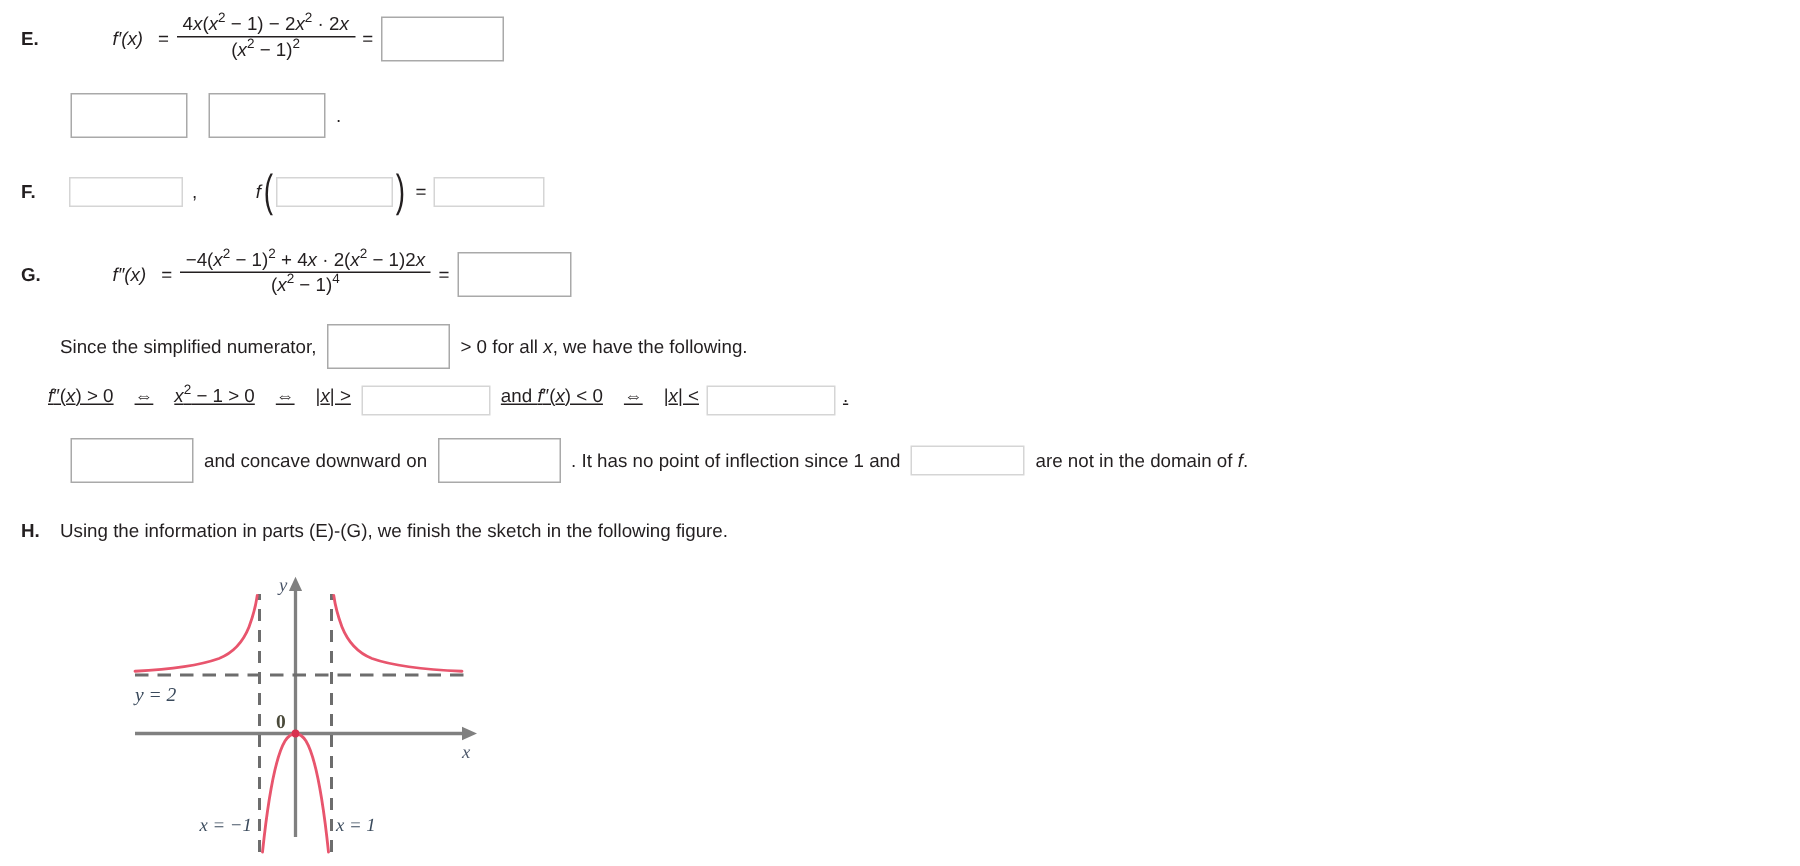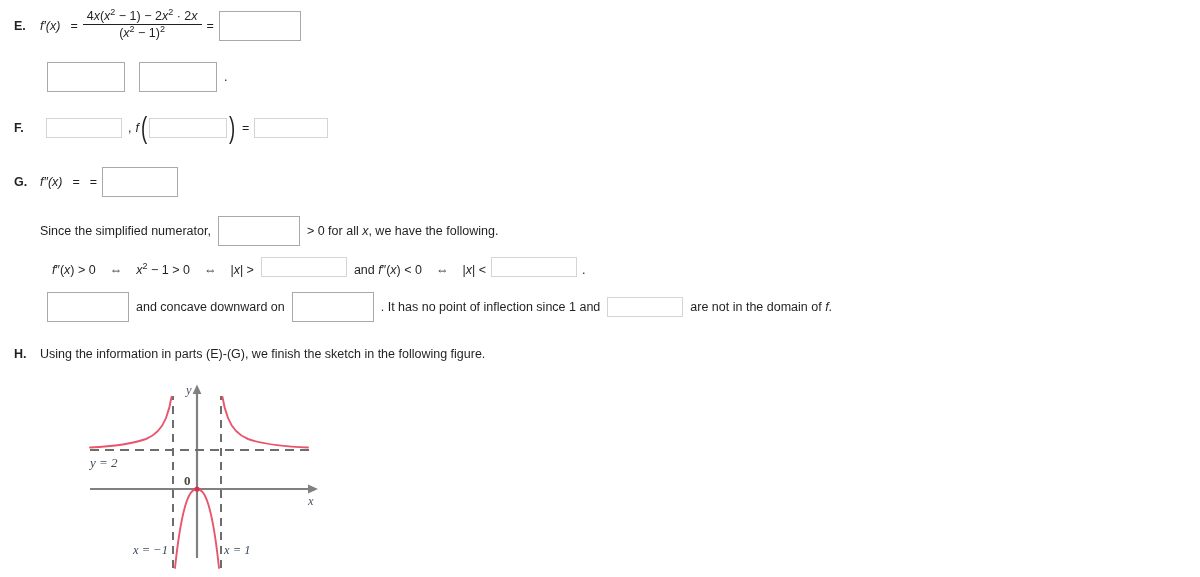--- a/index.html
+++ b/index.html
@@ -17,21 +17,21 @@
     overflow: hidden;
   }
   .row { position: absolute; }
 
   .label {
     font-weight: bold;
     font-size: 12.5px;
     color: #231f20;
   }
   .txt { font-size: 12.5px; color: #231f20; white-space: nowrap; }
-  i.mv, .mv { font-style: italic; }
+  i.mv, .mv { font-style: italic; margin-left: 35px; }
 
   
   .ibox {
     display: inline-block;
     vertical-align: middle;
     background: #ffffff;
     border: 1px solid #a9a9a9;
     box-sizing: border-box;
   }
   .ibox.light { border: 1px solid #d5d5d5; }
@@ -111,31 +111,35 @@
   <span class="ibox light short" style="width:78px; height:20px;"></span>
   <span class="fparen">)</span>
   <span class="txt eqsign">=</span>
   <span class="ibox light short" style="width:74px; height:20px; margin-right:7px;"></span>
 </div>
 
 <div class="row" id="part-g-formula" style="left:14px; top:167px; display:flex; align-items:center;">
   <span class="label" style="width:26px;">G.</span>
   <span class="txt mv" style="padding-right:5px;">f″(x)</span>
   <span class="txt eqsign">=</span>
+  <span class="frac">
+    <span class="num txt">−4(<i>x</i><sup>2</sup> − 1)<sup>2</sup> + 4<i>x</i> · 2(<i>x</i><sup>2</sup> − 1)2<i>x</i></span>
+    <span class="den txt">(<i>x</i><sup>2</sup> − 1)<sup>4</sup></span>
+  </span>
   <span class="txt eqsign">=</span>
   <span class="ibox tall" style="width:76px; height:30px;"></span>
 </div>
 
 <div class="row" id="part-g-numerator-line" style="left:40px; top:216px; display:flex; align-items:center;">
   <span class="txt">Since the simplified numerator,</span>
   <span class="ibox tall" style="width:82px; height:30px; margin:0 7px;"></span>
   <span class="txt">&gt; 0 for all <i>x</i>, we have the following.</span>
 </div>
 
-<div class="row" id="part-g-inequality-line" style="left:52px; top:257px; display:flex; align-items:flex-end;">
+<div class="row" id="part-g-inequality-line" style="left:32px; top:257px; display:flex; align-items:flex-start;text-decoration:underline;">
   <span class="txt"><i>f</i>″(<i>x</i>) &gt; 0</span>
   <span class="txt" style="padding:0 14px;">⇔</span>
   <span class="txt"><i>x</i><sup>2</sup> − 1 &gt; 0</span>
   <span class="txt" style="padding:0 14px;">⇔</span>
   <span class="txt">|<i>x</i>| &gt;</span>
   <span class="ibox light short" style="width:86px; height:20px; margin:0 7px;"></span>
   <span class="txt">and <i>f</i>″(<i>x</i>) &lt; 0</span>
   <span class="txt" style="padding:0 14px;">⇔</span>
   <span class="txt">|<i>x</i>| &lt;</span>
   <span class="ibox light short" style="width:86px; height:20px; margin:0 5px;"></span>

